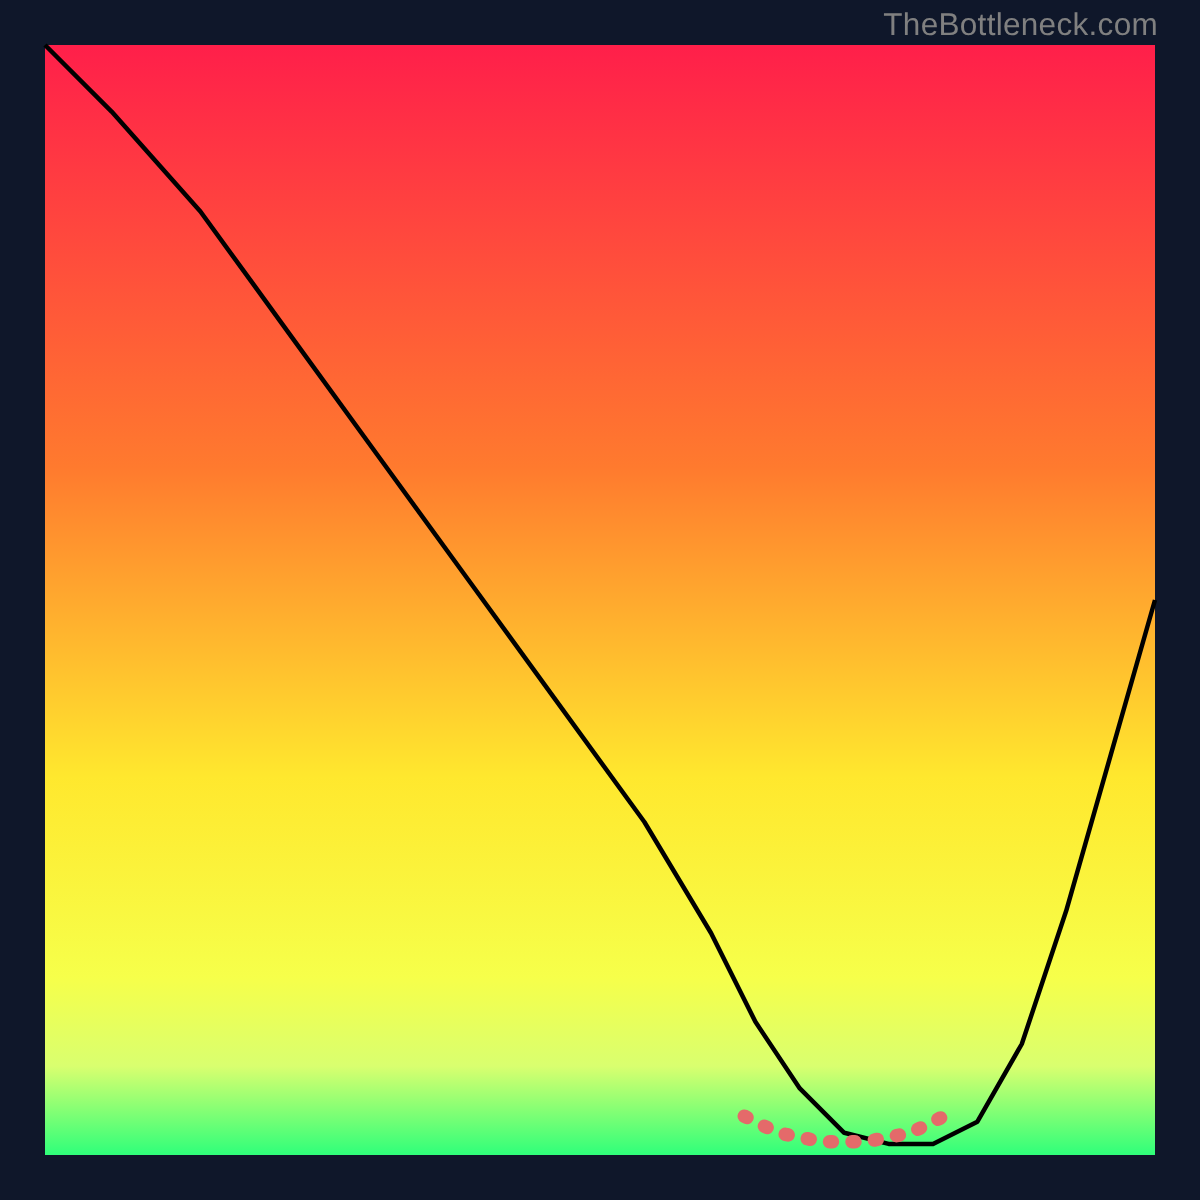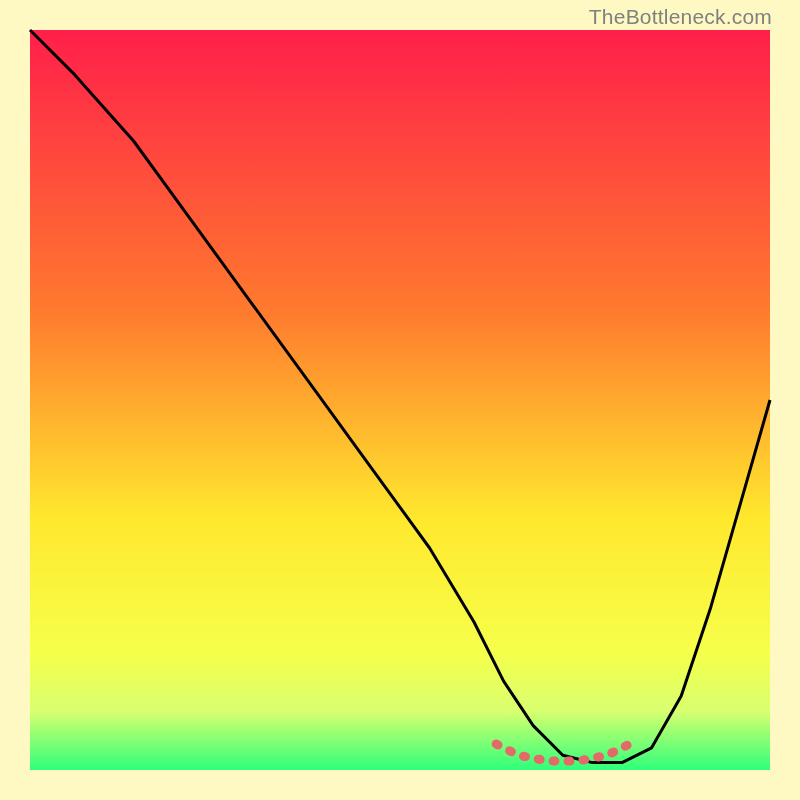--- a/index.html
+++ b/index.html
@@ -7,21 +7,21 @@
     padding: 0;
     width: 800px;
     height: 800px;
     background: #000;
     overflow: hidden;
     font-family: Arial, Helvetica, sans-serif;
   }
   .frame {
     position: absolute;
     inset: 0;
-    background: #fef9c3;
+    background: #0f172a;
   }
   .plot {
     position: absolute;
     left: 30px;
     top: 30px;
     width: 740px;
     height: 740px;
   }
   .gradient {
     position: absolute;

